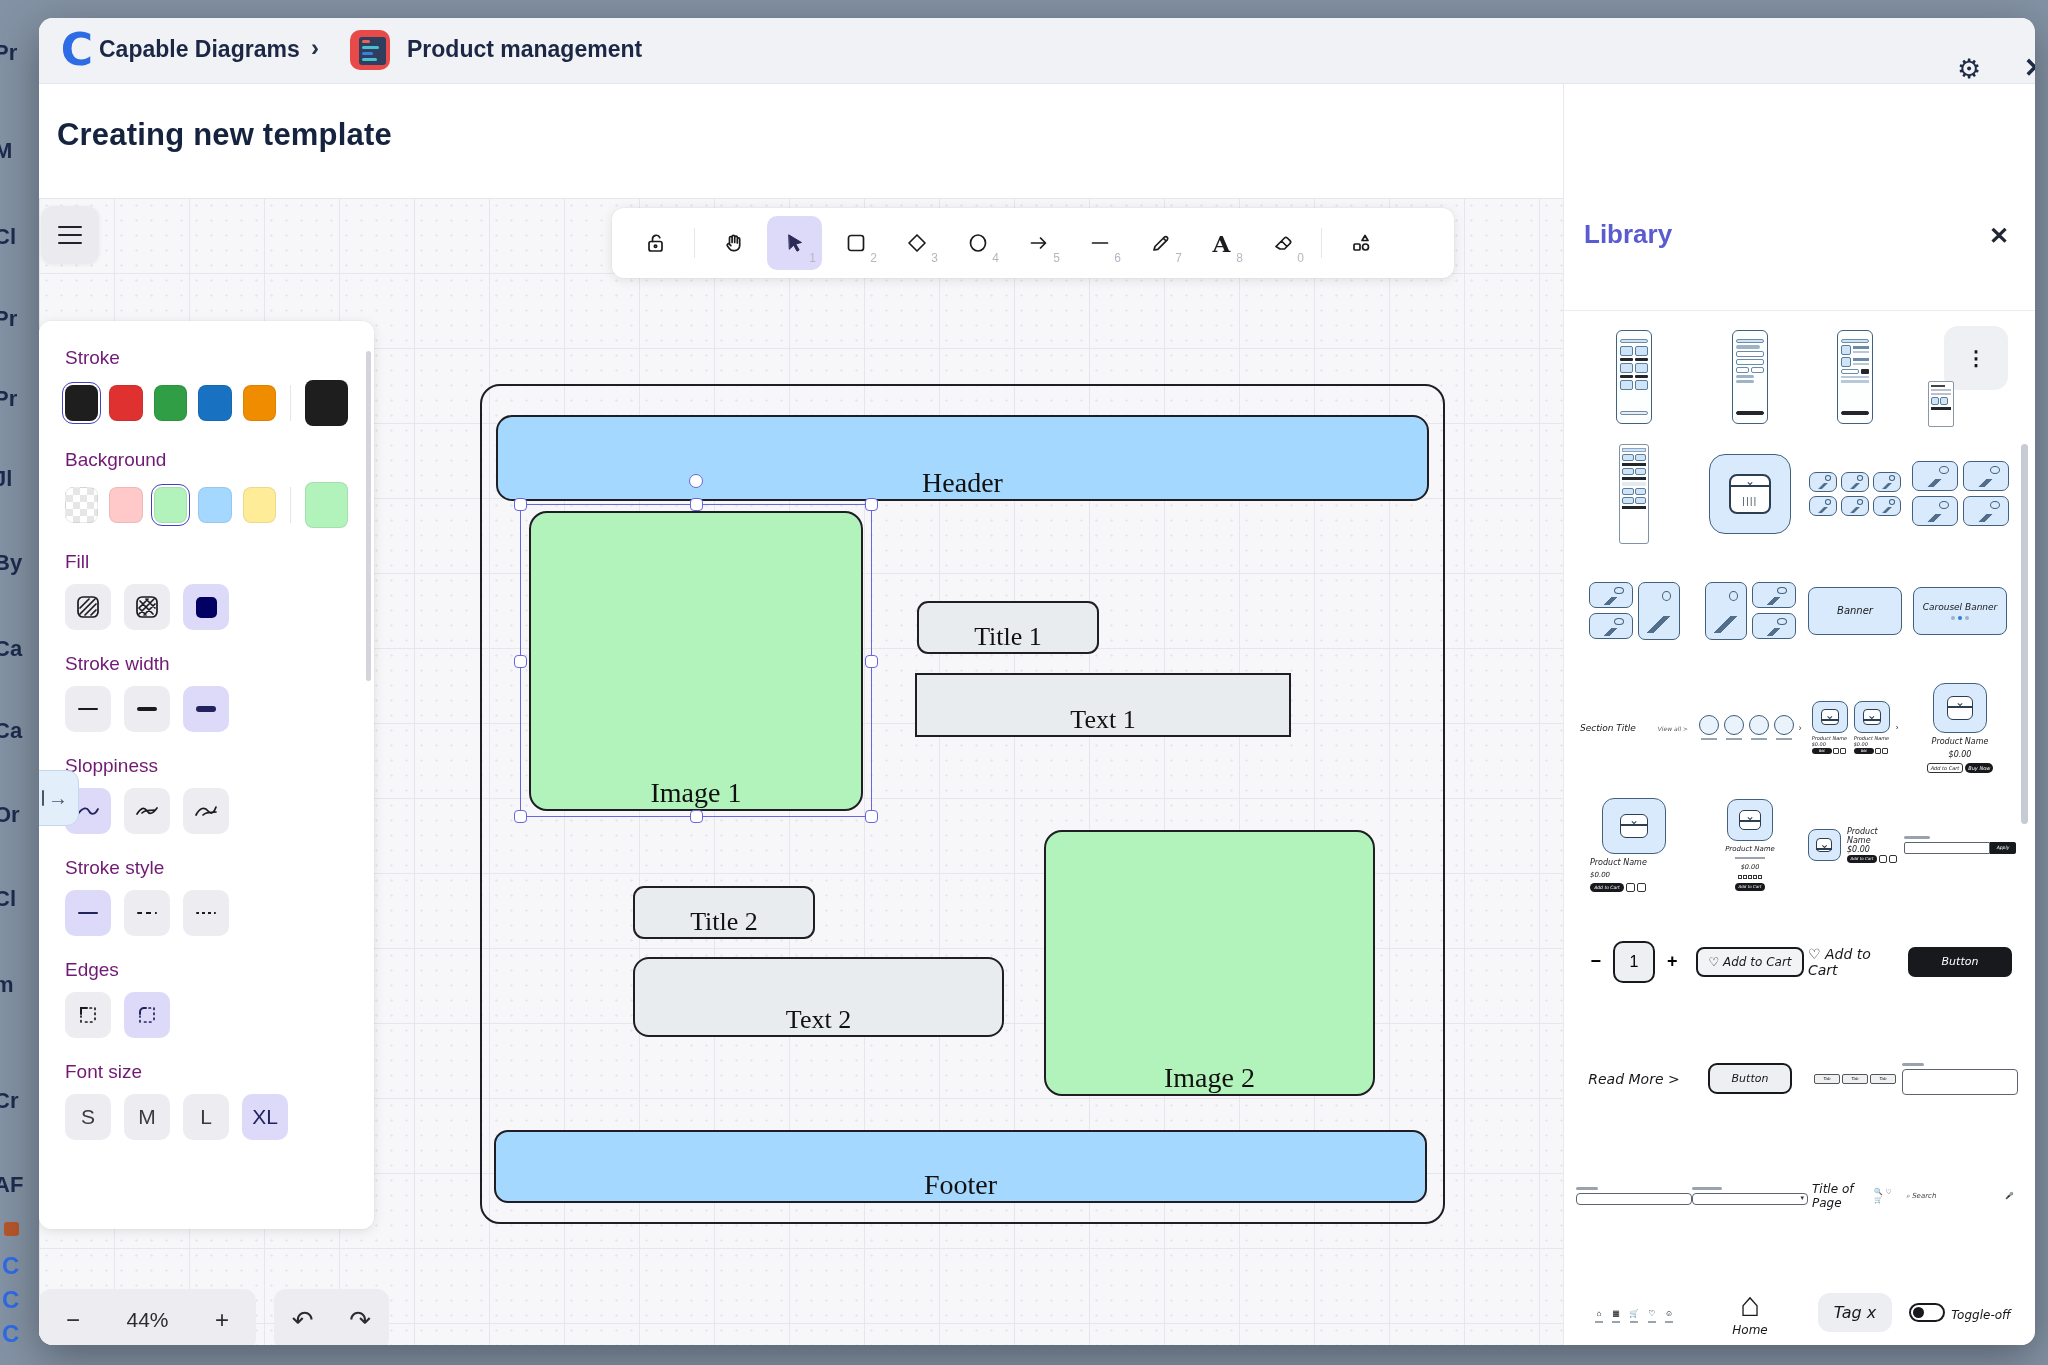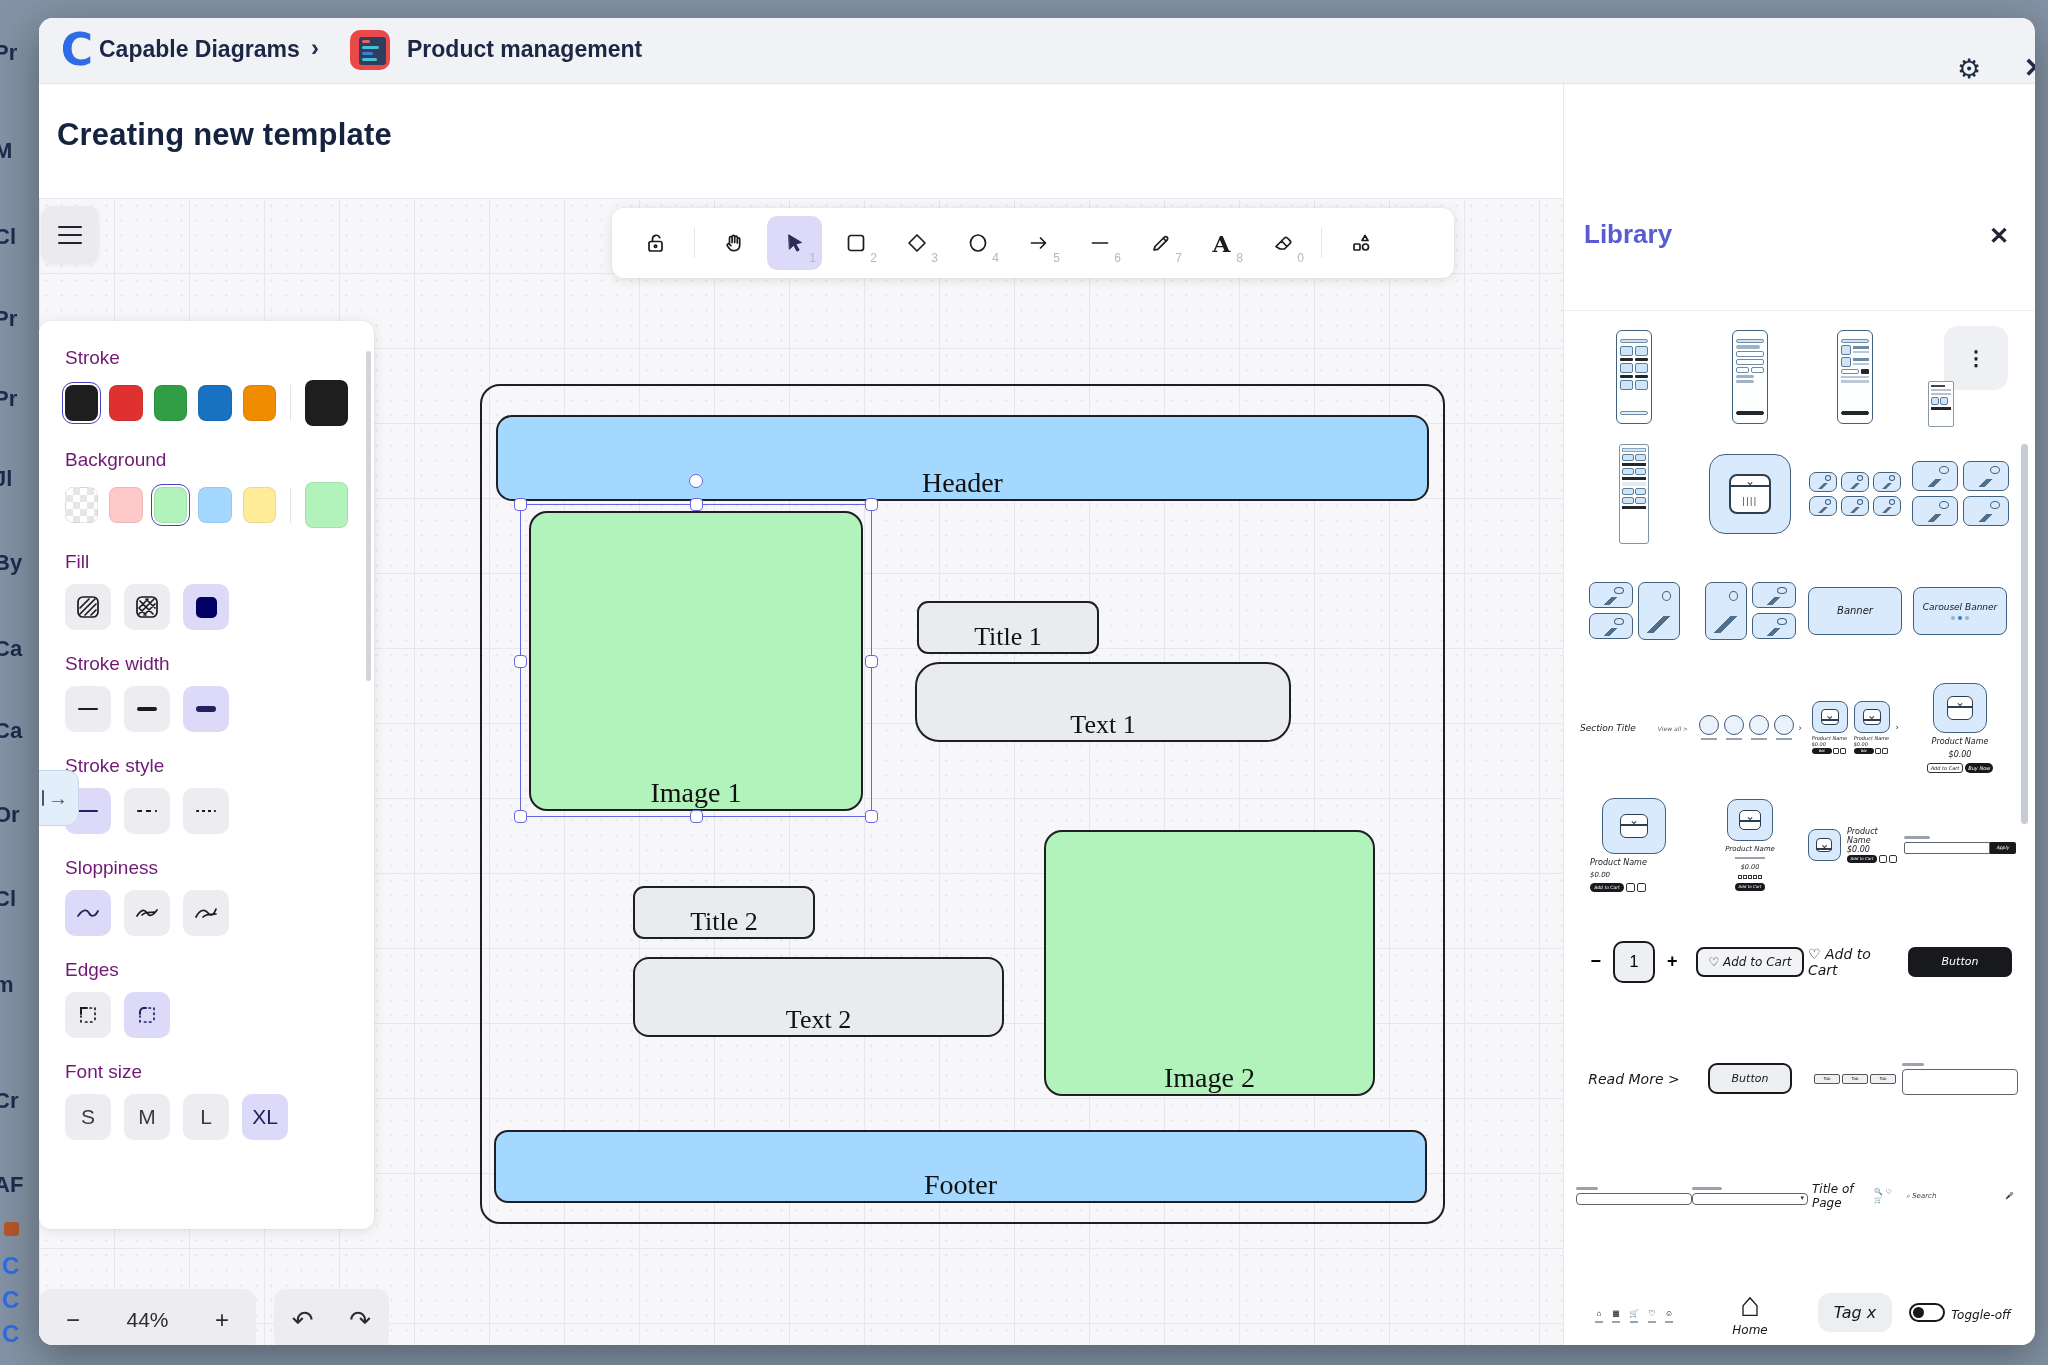--- a/index.html
+++ b/index.html
@@ -316,52 +316,52 @@
             <div class="optbtn">
                 <div class="wline" style="height:4px"></div>
               </div>
             <div class="optbtn sel">
                 <div class="wline" style="height:6px"></div>
               </div>
           </div>
         </div>
 
         <div class="sec">
-          <div class="sec-label">Stroke style</div>
-          <div class="opt-row">
-            <div class="optbtn sel">
-                <div class="sline"></div>
-              </div>
-            <div class="optbtn">
-                <div class="sline dash"></div>
-              </div>
-            <div class="optbtn">
-                <div class="sline dot3"></div>
-              </div>
-          </div>
-        </div>
-
-        <div class="sec">
           <div class="sec-label">Sloppiness</div>
           <div class="opt-row">
             <div class="optbtn sel">
               <svg width="26" height="16" viewBox="0 0 26 16">
                   <path d="M3 11 C8 4, 12 4, 14 8 S20 12, 23 6" stroke="#22225e"></path>
                 </svg>
             </div>
             <div class="optbtn">
               <svg width="26" height="16" viewBox="0 0 26 16">
                   <path d="M3 11 C8 3, 11 5, 13 8 S18 12, 23 5 M8 10 C12 6, 16 8, 20 7"></path>
                 </svg>
             </div>
             <div class="optbtn">
               <svg width="26" height="16" viewBox="0 0 26 16">
                   <path d="M3 12 C7 4, 12 4, 15 8 S21 10, 23 4 M10 12 C14 8, 18 10, 23 9"></path>
                 </svg>
             </div>
+          </div>
+        </div>
+
+        <div class="sec">
+          <div class="sec-label">Stroke style</div>
+          <div class="opt-row">
+            <div class="optbtn sel">
+                <div class="sline"></div>
+              </div>
+            <div class="optbtn">
+                <div class="sline dash"></div>
+              </div>
+            <div class="optbtn">
+                <div class="sline dot3"></div>
+              </div>
           </div>
         </div>
 
         <div class="sec">
           <div class="sec-label">Edges</div>
           <div class="opt-row">
             <div class="optbtn">
               <svg width="24" height="24" viewBox="0 0 24 24">
                   <path d="M5 11 V5 H11" stroke-width="2"></path>
                   <path d="M14 5 h2 M19 5 v2 M19 10 v2 M19 15 v2 M16 19 h-2 M11 19 h-2 M5 19 v-2 M5 14 v-1" stroke-dasharray="1.5 2.5"></path>
@@ -420,21 +420,21 @@
         <div class="handle" style="left:169px;bottom:-7px"></div>
         <div class="handle" style="left:-7px;top:150px"></div>
         <div class="handle" style="right:-7px;top:150px"></div>
         <div class="rot-handle" style="left:168px;top:-31px"></div>
       </div>
 
       <div class="shape" style="left: 878px; top: 403px; width: 182px; height: 53px; border-radius: 11px; font-size: 26px; background: rgb(233, 236, 239);">
           <span>Title 1</span>
         </div>
 
-      <div class="shape" style="left: 876px; top: 464px; width: 376px; height: 80px; border-radius: 24px; font-size: 26px; background: rgb(233, 236, 239);">
+      <div class="shape" style="left: 876px; top: 475px; width: 376px; height: 64px; border-radius: 0; font-size: 26px; background: rgb(233, 236, 239);">
           <span>Text 1</span>
         </div>
 
       <div class="shape" style="left: 594px; top: 688px; width: 182px; height: 53px; border-radius: 11px; font-size: 26px; background: rgb(233, 236, 239);">
           <span>Title 2</span>
         </div>
 
       <div class="shape" style="left: 594px; top: 759px; width: 371px; height: 80px; border-radius: 16px; font-size: 26px; background: rgb(233, 236, 239);">
           <span>Text 2</span>
         </div>

